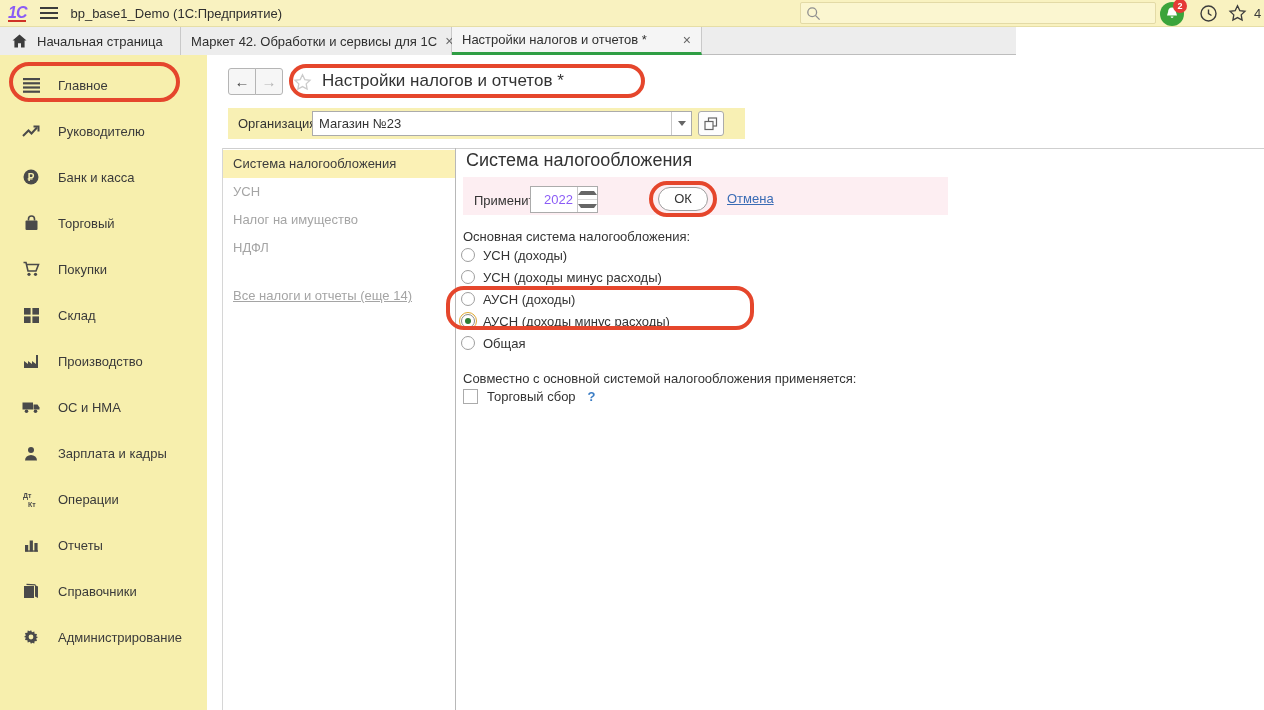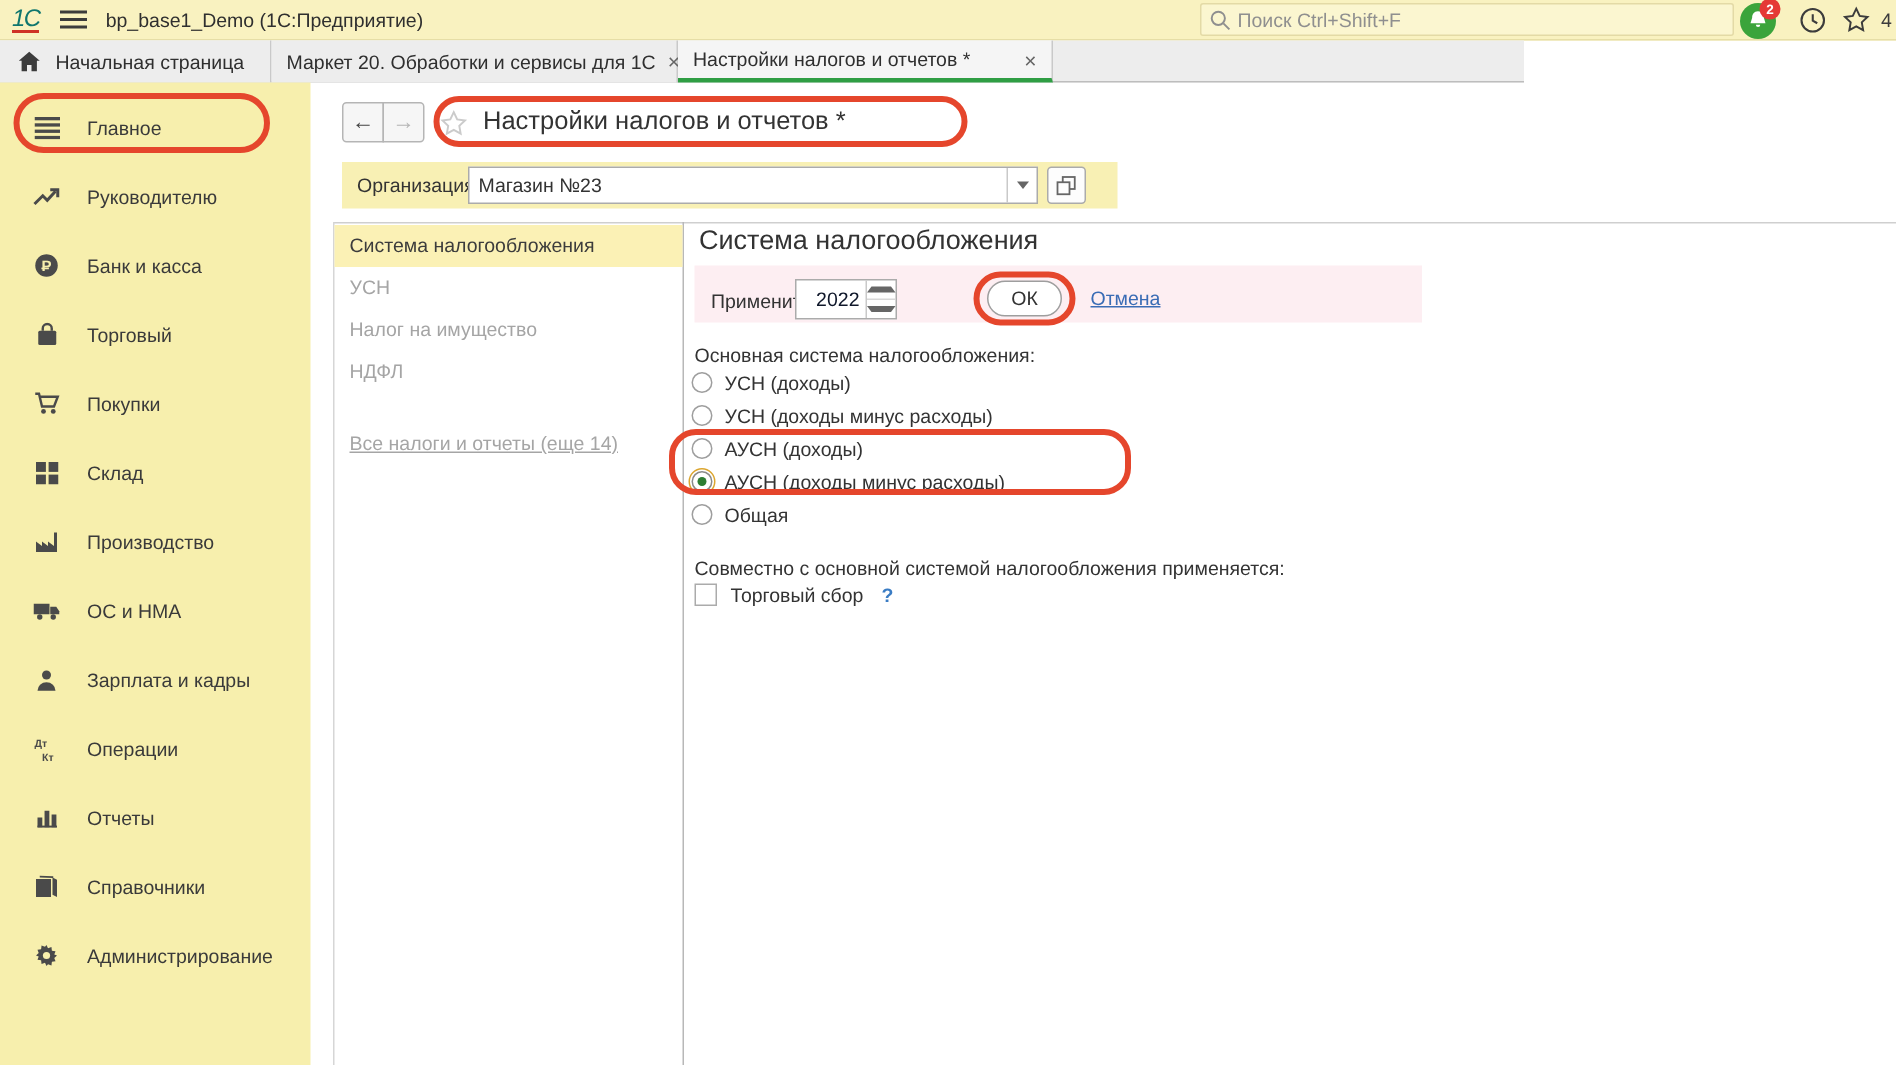--- a/index.html
+++ b/index.html
@@ -1,21 +1,21 @@
 <!DOCTYPE html>
 <html><head>
 <meta charset="utf-8">
 <style>
   * { margin:0; padding:0; box-sizing:border-box; }
   html,body { width:1264px; height:710px; font-family:"Liberation Sans", sans-serif; font-size:13px; color:#333; background:#fff; }
   .screen { position:relative; width:1264px; height:710px; overflow:hidden; background:#fff; }
 
   
   .topbar { position:absolute; left:0; top:0; width:1264px; height:27px; background:#f9f2c0; display:flex; align-items:center; border-bottom:1px solid #e6dea6; }
-  .logo { color:#0f766e; font-weight:normal; font-style:italic; font-size:16px; margin-left:8px; letter-spacing:-1px; border-bottom:2px solid #cf3226; line-height:15px; }
+  .logo { color:#8b5cf6; font-weight:bold; font-style:italic; font-size:16px; margin-left:8px; letter-spacing:-1px; border-bottom:2px solid #cf3226; line-height:15px; }
   .hamb { width:18px; height:12px; margin-left:14px; display:inline-block; }
   .hamb div { height:2px; background:#3c3c3c; margin-bottom:3px; }
   .apptitle { margin-left:12px; color:#2f2f2f; }
   .search { position:absolute; left:800px; top:2px; width:356px; height:22px; background:#fbf6d0; border:1px solid #e3daa6; border-radius:2px; display:flex; align-items:center; }
   .search svg { margin-left:5px; }
   .search input { border:none; outline:none; background:transparent; font-family:"Liberation Sans",sans-serif; font-size:13px; color:#555; width:300px; margin-left:4px; }
   .search input::placeholder { color:#8f8f8f; }
   .bell { position:absolute; left:1160px; top:1px; width:26px; height:25px; }
   .bell .circ { position:absolute; left:0; top:1px; width:24px; height:24px; border-radius:50%; background:#3ba43b; }
   .badge { position:absolute; left:13px; top:-2px; min-width:14px; height:14px; border-radius:7px; background:#e53935; color:#fff; font-size:9px; font-weight:bold; text-align:center; line-height:14px; padding:0 2px; }
@@ -60,21 +60,21 @@
 
   .settings-nav { position:absolute; left:223px; top:150px; width:232px; }
   .nav-item { height:28px; line-height:28px; padding-left:10px; color:#a5a5a5; white-space:nowrap; }
   .nav-item.sel { background:#fbf1b5; color:#3c3c3c; }
   .nav-item.lnk { text-decoration:underline;margin-top:20px; }
 
   .form-heading { position:absolute; left:466px; top:150px; font-size:18px; color:#333; }
   .pinkstrip { position:absolute; left:463px; top:177px; width:485px; height:38px; background:#fdeef2; }
   .applylabel { position:absolute; left:474px; top:193px; }
   .yearbox { position:absolute; left:530px; top:186px; width:68px; height:27px; border:1px solid #ababab; background:#fff; display:flex; }
-  .yearbox input { width:46px; border:none; outline:none; text-align:right; padding-right:4px; font-family:"Liberation Sans",sans-serif; font-size:13px; color:#0f172a; background:transparent; }
+  .yearbox input { width:46px; border:none; outline:none; text-align:right; padding-right:4px; font-family:"Liberation Sans",sans-serif; font-size:13px; color:#8b5cf6; background:transparent; }
   .spin { width:20px; border-left:1px solid #c9c9c9; display:flex; flex-direction:column; }
   .spin span { flex:1; display:flex; align-items:center; justify-content:center; }
   .spin .up { border-bottom:1px solid #d8d8d8; }
   .tri-up { width:0; height:0; border-left:3.5px solid transparent; border-right:3.5px solid transparent; border-bottom:4px solid #666; }
   .tri-dn { width:0; height:0; border-left:3.5px solid transparent; border-right:3.5px solid transparent; border-top:4px solid #666; }
   .okbtn { position:absolute; left:658px; top:187px; width:50px; height:24px; background:#fff; border:1px solid #9e9e9e; border-radius:12px; text-align:center; line-height:22px; color:#333; }
   .cancel { position:absolute; left:727px; top:191px; color:#3a6cb5; text-decoration:underline; }
 
   .mainsys { position:absolute; left:463px; top:229px; color:#333; }
   .radios { position:absolute; left:461px; top:244px; }
@@ -109,21 +109,20 @@
         <div></div>
         <div></div>
         <div></div>
       </span>
     <span class="apptitle">bp_base1_Demo  (1С:Предприятие)</span>
     <div class="search">
       <svg width="15" height="15" viewBox="0 0 15 15">
           <circle cx="6.2" cy="6.2" r="4.4" fill="none" stroke="#8f8f8f" stroke-width="1.3"></circle>
           <line x1="9.6" y1="9.6" x2="13.6" y2="13.6" stroke="#8f8f8f" stroke-width="1.3"></line>
         </svg>
-      <input placeholder="Поиск Ctrl+Shift+F" style="">
     </div>
     <div class="bell">
       <div class="circ">
         <svg width="24" height="24" viewBox="0 0 24 24">
             <path d="M12 5.5c-2.7 0-3.9 2-3.9 4.3L7 13.5h10l-1.1-3.7c0-2.3-1.2-4.3-3.9-4.3z M10.6 14.5a1.45 1.45 0 0 0 2.9 0z" fill="#fff"></path>
           </svg>
       </div>
       <span class="badge">2</span>
     </div>
     <span class="tb-ic" style="left:1199px">
@@ -143,21 +142,21 @@
   <div class="tabbar">
     <div class="tab home">
       <span class="hicon">
         <svg width="15" height="14" viewBox="0 0 15 14">
             <path d="M7.5 0.5 L14.5 6.5 H12.6 V13.5 H9 V9.3 H6 V13.5 H2.4 V6.5 H0.5 Z" fill="#3c3c3c"></path>
           </svg>
       </span>
       <span>Начальная страница</span>
     </div>
     <div class="tab t2">
-      <span>Маркет 20. Обработки и сервисы для 1С</span>
+      <span>Маркет 42. Обработки и сервисы для 1С</span>
       <span class="x">×</span>
     </div>
     <div class="tab active">
       <span>Настройки налогов и отчетов *</span>
       <span class="x">×</span>
     </div>
   </div>
 
   <div class="sidebar">
     <div class="side-item">

